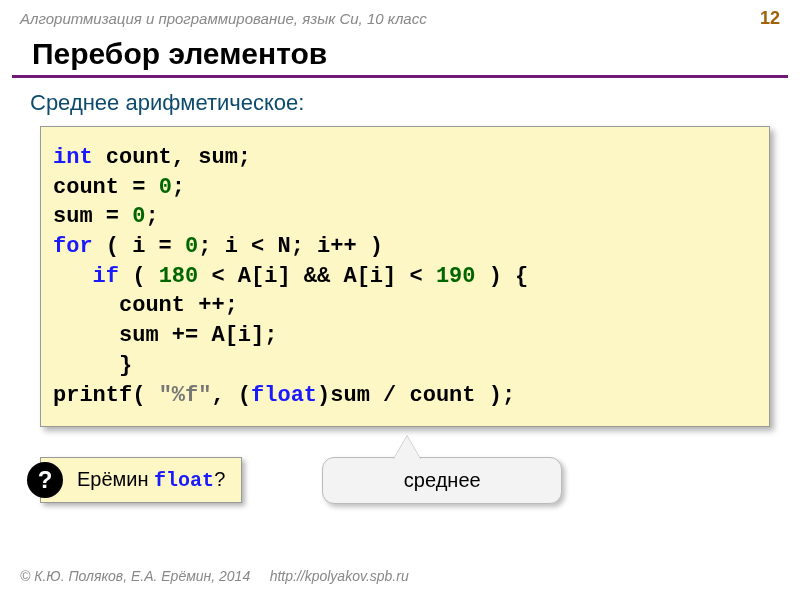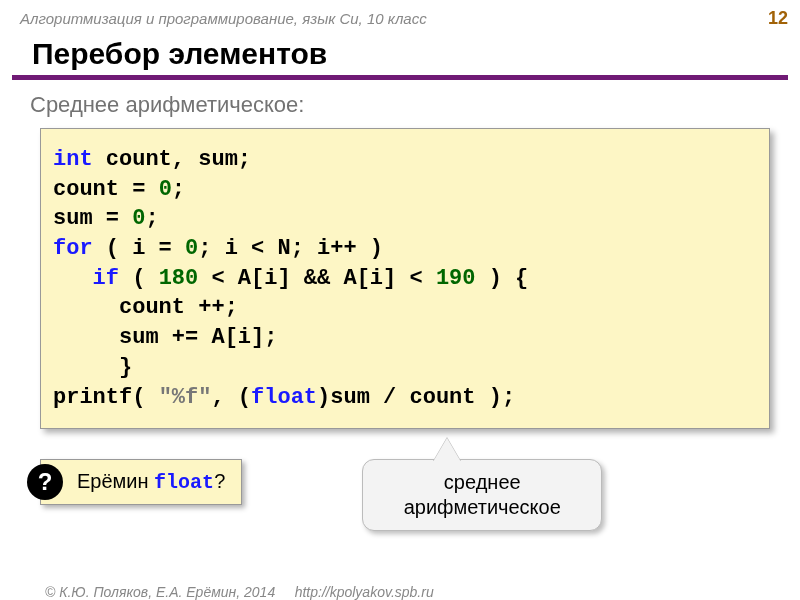--- a/index.html
+++ b/index.html
@@ -6,44 +6,44 @@
     margin: 0;
     padding: 0;
     width: 800px;
     height: 600px;
     font-family: Arial, sans-serif;
     background: #fff;
     position: relative;
     overflow: hidden;
   }
   .header {
-    padding: 8px 12px 4px 20px;
+    padding: 8px 20px 4px 20px;
     display: flex;
     justify-content: space-between;
     align-items: center;
   }
   .header-text {
     color: #888;
     font-style: italic;
     font-size: 15px;
   }
   .page-num {
     color: #a16207;
     font-size: 18px;
     font-weight: bold;
   }
   .title {
     font-size: 30px;
     font-weight: bold;
     padding: 4px 20px 4px 20px;
-    border-bottom: 5px solid #701a75;
+    border-bottom: 3px solid #701a75;
     margin: 0 12px 8px 12px;
   }
   .subtitle {
-    color: #737373;
+    color: #0c4a6e;
     font-size: 22px;
     padding: 4px 30px;
   }
   .code-box {
     margin: 6px 30px 0 40px;
     background: #fdf6c5;
     border: 1px solid #999;
     box-shadow: 4px 4px 6px rgba(0,0,0,0.3);
     padding: 16px 12px;
     font-family: "Courier New", monospace;
@@ -82,21 +82,21 @@
     background: #000;
     color: #fff;
     font-size: 24px;
     font-weight: bold;
     display: flex;
     align-items: center;
     justify-content: center;
   }
   .callout {
     position: relative;
-    margin-left: 120px;
+    margin-left: 80px;
     background: #f3f3f3;
     border: 1px solid #bbb;
     border-radius: 12px;
     box-shadow: 3px 3px 5px rgba(0,0,0,0.25);
     padding: 10px 24px;
     font-size: 20px;
     text-align: center;
     line-height: 1.25;
     width: 190px;
   }
@@ -106,26 +106,25 @@
     left: 70px;
     width: 0;
     height: 0;
     border-left: 14px solid transparent;
     border-right: 14px solid transparent;
     border-bottom: 24px solid #f3f3f3;
     filter: drop-shadow(0 -1px 0 #bbb);
   }
   .footer {
     position: absolute;
-    bottom: 0;
+    bottom: 16px;
     left: 20px;
     color: #888;
     font-style: italic;
     font-size: 14px;
-    margin-left: 25px;
   }
   .mono { font-family: "Courier New", monospace; }
 </style>
 </head>
 <body>
 
 <div class="header">
   <span class="header-text">Алгоритмизация и программирование, язык Си, 10 класс</span>
   <span class="page-num">12</span>
 </div>
@@ -145,21 +144,20 @@
 <span>printf( </span><span class="str">"%f"</span><span>, (</span><span class="kw">float</span><span>)sum / count );</span></div>
 
 <div class="bottom-row">
   <div class="qbox">
     <div class="qcircle">?</div>
     <span> Ерёмин </span><span class="mono" style="color:#1a1aff;font-weight:bold">float</span><span>?</span>
   </div>
   <div class="callout">
     <div class="callout-tail"></div>
     <div>среднее</div>
-    <div>арифметическое</div>
   </div>
 </div>
 
 <div class="footer">
   <span>© К.Ю. Поляков, Е.А. Ерёмин, 2014</span>
   &nbsp;&nbsp;&nbsp;
   <span>http://kpolyakov.spb.ru</span>
 </div>
 
 </body></html>

